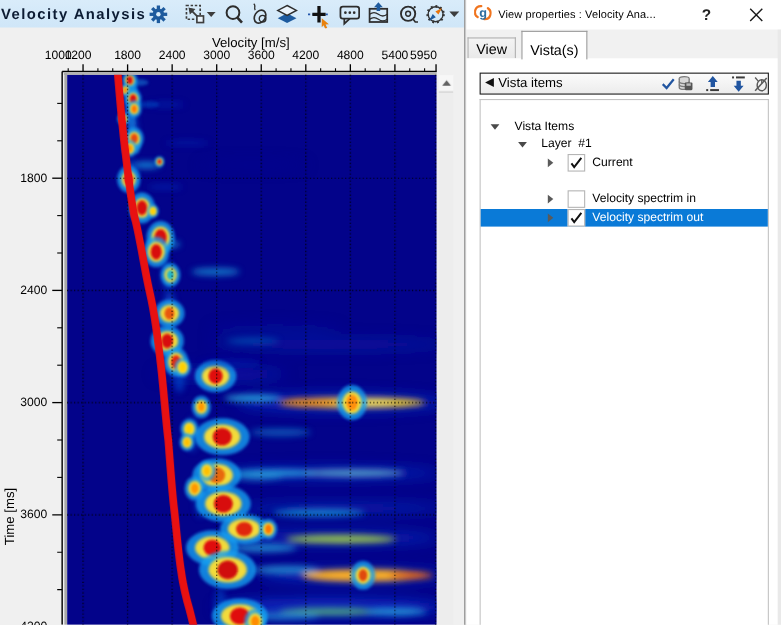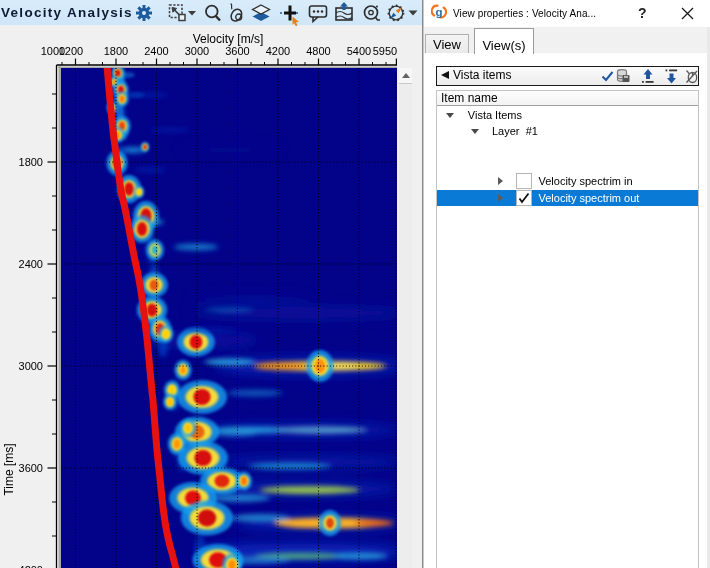--- a/index.html
+++ b/index.html
@@ -400,21 +400,21 @@
     <path d="M12.6 3.5 A5.4 5.4 0 0 1 9.3 13.4" fill="none" stroke="#f0741e" stroke-width="2.1" stroke-linecap="round"></path>
     <text x="4.6" y="11.8" font-size="11.5" font-weight="bold" fill="#2e6da0" font-family="Liberation Sans">g</text>
   </svg>
   <div id="rtitletext">View properties : Velocity Ana...</div>
   <div class="abs" style="left:214px;top:0;height:27px;line-height:27px;font-size:14px;font-weight:bold;color:#222">?</div>
   <svg class="abs" style="left:257px;top:7px" width="13" height="13" viewBox="0 0 13 13">
       <path d="M1 1 L12 12 M12 1 L1 12" stroke="#1a1a1a" stroke-width="1.3"></path>
     </svg>
   <div id="tabband"></div>
   <div class="tab" id="tabview">View</div>
-  <div class="tab" id="tabvista">View(s)</div>
+  <div class="tab" id="tabvista">Vista(s)</div>
   <div id="pane"></div>
   <div id="vibar">
     <div class="abs" style="left:3.5px;top:4.5px;width:0;height:0;border-top:4.5px solid transparent;border-bottom:4.5px solid transparent;border-right:8px solid #111"></div>
     <div id="vibartext">Vista items</div>
     <svg class="abs" style="left:161.5px;top:1px" width="102" height="17" viewBox="0 0 102 17">
 <path d="M3.5 8.5 L7 12 L13.5 4" fill="none" stroke="#2155a0" stroke-width="2"></path>
 <g transform="translate(17.5,1)">
           <g fill="none" stroke="#7a7a7a" stroke-width="1.2">
 <ellipse cx="5.5" cy="2.5" rx="4.5" ry="1.8" fill="#d8d8d8"></ellipse>
 <path d="M1 2.5 L1 10.5 A4.5 1.8 0 0 0 10 10.5 L10 2.5" fill="#d8d8d8"></path>
@@ -438,28 +438,34 @@
 <path d="M6 15.5 L1.5 10 L4 10 L4 5.5 L8 5.5 L8 10 L10.5 10 Z" fill="#2155a0"></path>
         </g>
 <g transform="translate(87,1)" fill="none" stroke="#5a5a5a">
           <ellipse cx="6.5" cy="8.5" rx="4.2" ry="5" stroke-width="1.3"></ellipse>
           <path d="M3.5 5 L0.5 1.5 M6.5 3.5 L6.5 7" stroke-width="1.2"></path>
           <line x1="0.5" y1="13.5" x2="11" y2="2" stroke-width="1.4"></line>
         </g>
     </svg>
   </div>
   <div id="treebox">
-    <div id="theader">Item name</div>
     <div class="trow" style="top:16px">
       <div class="exp expd" style="left:8.8px;top:6px"></div>
       <span style="position:absolute;left:30.8px">Vista Items</span>
     </div>
     <div class="trow" style="top:32.6px">
       <div class="exp expd" style="left:34px;top:6px"></div>
       <span style="position:absolute;left:55px">Layer&nbsp; #1</span>
+    </div>
+    <div class="trow" style="top:49.2px">
+      <div class="exp expr" style="left:60.5px;top:4px"></div>
+      <div class="cb" style="left:79.2px;top:0.5px"><svg width="14" height="14" viewBox="0 0 14 14">
+            <path d="M2.5 7.5 L5 11 L11.5 2.5" fill="none" stroke="#111" stroke-width="1.8"></path>
+          </svg></div>
+      <span style="position:absolute;left:101.5px">Current</span>
     </div>
     <div class="trow sel" style="top:99px">
       <div class="exp expr" style="left:60.5px;top:4px"></div>
       <div class="cb" style="left:79.2px;top:0.5px"><svg width="14" height="14" viewBox="0 0 14 14">
             <path d="M2.5 7.5 L5 11 L11.5 2.5" fill="none" stroke="#111" stroke-width="1.8"></path>
           </svg></div>
       <span style="position:absolute;left:101.5px">Velocity spectrim out</span>
     </div>
     <div class="trow" style="top:82.4px">
       <div class="exp expr" style="left:60.5px;top:4px"></div>

